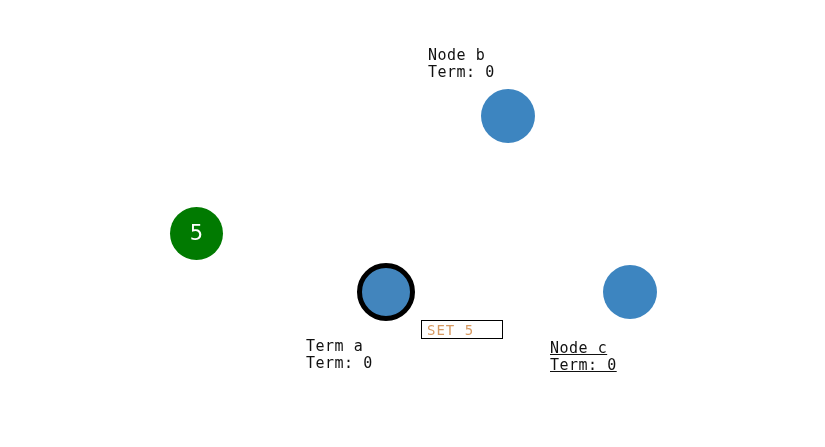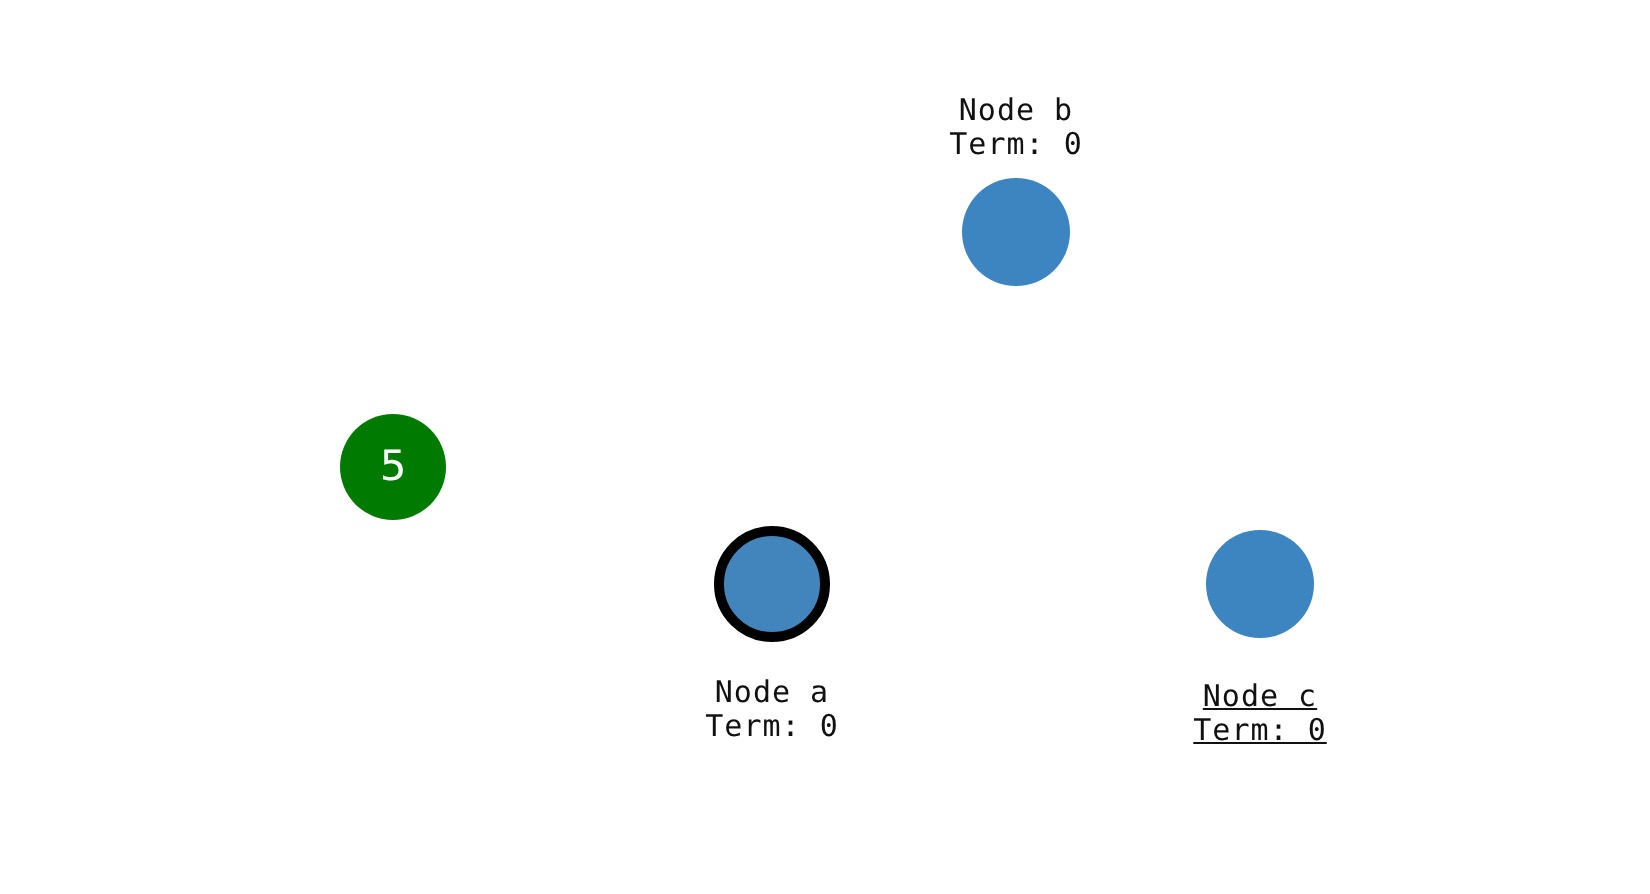--- a/index.html
+++ b/index.html
@@ -34,21 +34,21 @@
     border: 0;
   }
   .node-circle.leader {
     width: 58px;
     height: 58px;
     background: #4285bd;
     border: 5px solid #000000;
   }
   .node-label {
     position: absolute;
-    text-align: center;
+    text-align: left;
     font-family: "DejaVu Sans Mono", monospace;
     font-size: 15px;
     line-height: 17px;
     color: #111111;
     white-space: pre;
     letter-spacing: 0.5px;
     width: 160px;
   }
 
   
@@ -118,22 +118,25 @@
     <span class="token-value">5</span>
   </div>
 
   <div class="node" id="node-b">
     <div class="node-label"><span>Node b</span><br><span>Term: 0</span></div>
     <div class="node-circle plain"></div>
   </div>
 
   <div class="node" id="node-a">
     <div class="node-circle leader"></div>
-    <div class="node-label"><span>Node a</span><br><span>Term: 0</span></div>
+    <div class="node-label"><span>Term a</span><br><span>Term: 0</span></div>
   </div>
 
   <div class="node" id="node-c">
     <div class="node-circle plain"></div>
     <div class="node-label"><span>Node c</span><br><span>Term: 0</span></div>
   </div>
 
+  <div id="command-box">
+    <span class="command-text">SET 5</span>
+  </div>
 
 </div>
 
 </body></html>

